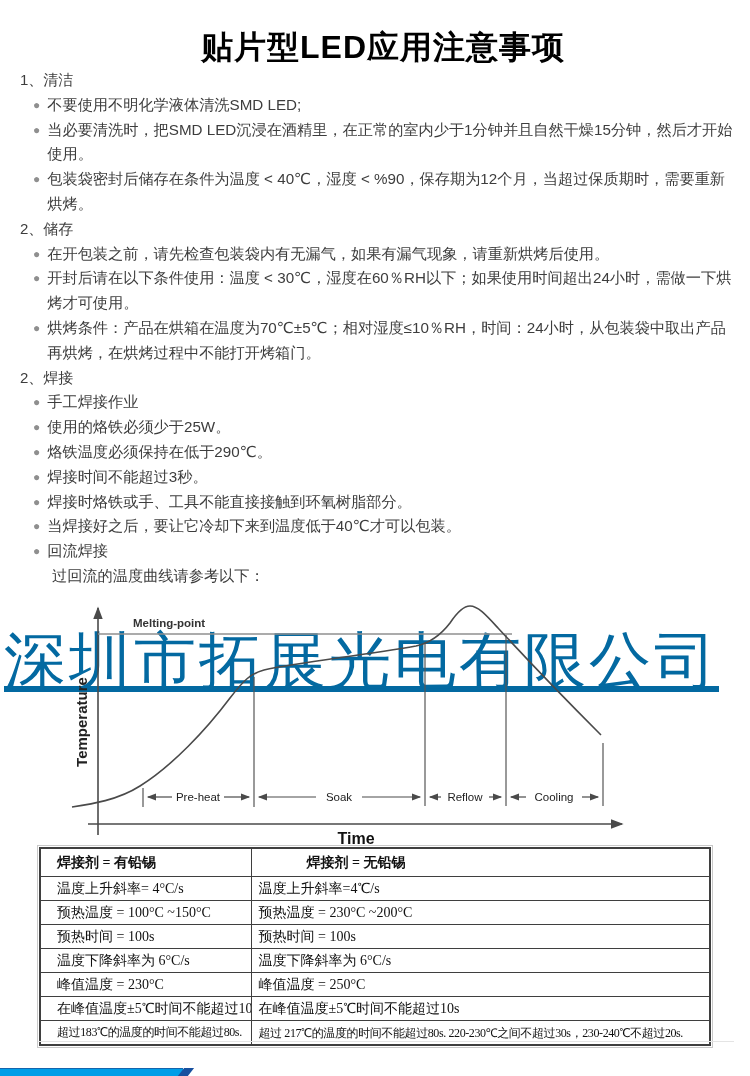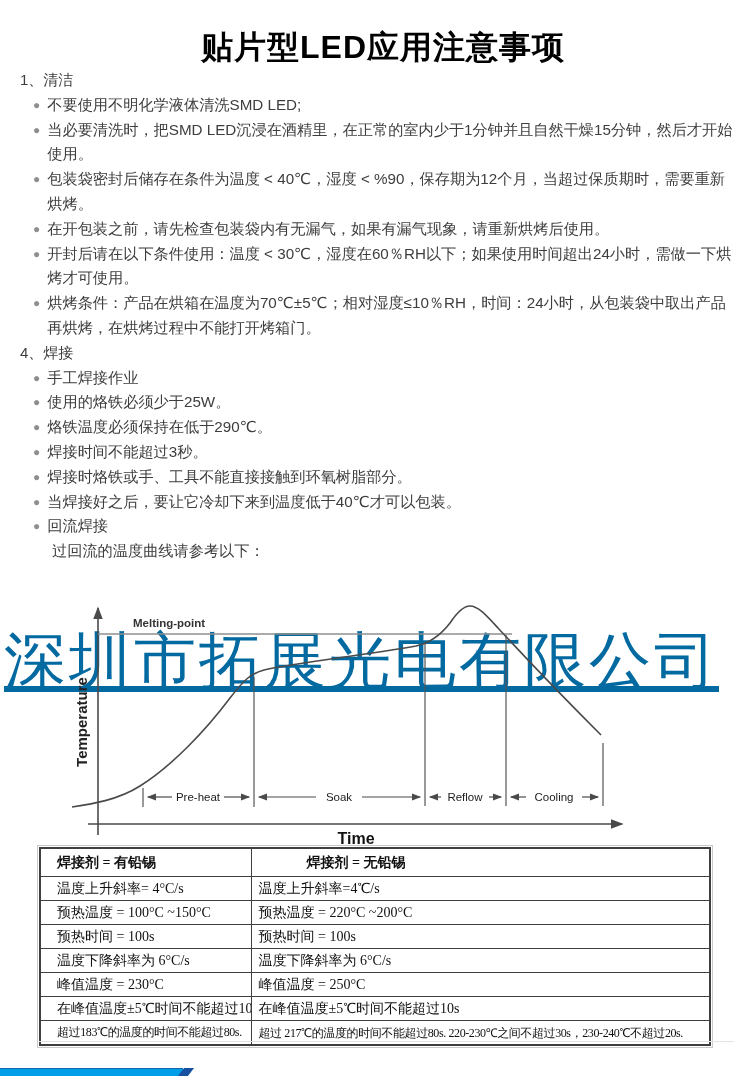--- a/index.html
+++ b/index.html
@@ -74,36 +74,37 @@
       <span class="dot">●</span>
       <span class="bt">当必要清洗时，把SMD LED沉浸在酒精里，在正常的室内少于1分钟并且自然干燥15分钟，然后才开始使用。</span>
     </div>
     <div class="bullet">
       <span class="dot">●</span>
       <span class="bt">包装袋密封后储存在条件为温度 &lt; 40℃，湿度 &lt; %90，保存期为12个月，当超过保质期时，需要重新烘烤。</span>
     </div>
   </div>
 
   <div class="section">
+    <div class="sec-heading">2、储存</div>
     <div class="bullet">
       <span class="dot">●</span>
       <span class="bt">在开包装之前，请先检查包装袋内有无漏气，如果有漏气现象，请重新烘烤后使用。</span>
     </div>
     <div class="bullet">
       <span class="dot">●</span>
       <span class="bt">开封后请在以下条件使用：温度 &lt; 30℃，湿度在60％RH以下；如果使用时间超出24小时，需做一下烘烤才可使用。</span>
     </div>
     <div class="bullet">
       <span class="dot">●</span>
       <span class="bt">烘烤条件：产品在烘箱在温度为70℃±5℃；相对湿度≤10％RH，时间：24小时，从包装袋中取出产品再烘烤，在烘烤过程中不能打开烤箱门。</span>
     </div>
   </div>
 
   <div class="section">
-    <div class="sec-heading">4、焊接</div>
+    <div class="sec-heading">2、焊接</div>
     <div class="bullet">
       <span class="dot">●</span>
       <span class="bt">手工焊接作业</span>
     </div>
     <div class="bullet">
       <span class="dot">●</span>
       <span class="bt">使用的烙铁必须少于25W。</span>
     </div>
     <div class="bullet">
       <span class="dot">●</span>
@@ -185,21 +186,21 @@
         <th class="col-right">焊接剂 = 无铅锡</th>
       </tr>
     </thead>
     <tbody>
       <tr>
         <td>温度上升斜率= 4°C/s</td>
         <td class="col-right">温度上升斜率=4℃/s</td>
       </tr>
       <tr>
         <td>预热温度 = 100°C ~150°C</td>
-        <td class="col-right">预热温度 = 220°C ~200°C</td>
+        <td class="col-right">预热温度 = 230°C ~200°C</td>
       </tr>
       <tr>
         <td>预热时间 = 100s</td>
         <td class="col-right">预热时间 = 100s</td>
       </tr>
       <tr>
         <td>温度下降斜率为 6°C/s</td>
         <td class="col-right">温度下降斜率为 6°C/s</td>
       </tr>
       <tr>

